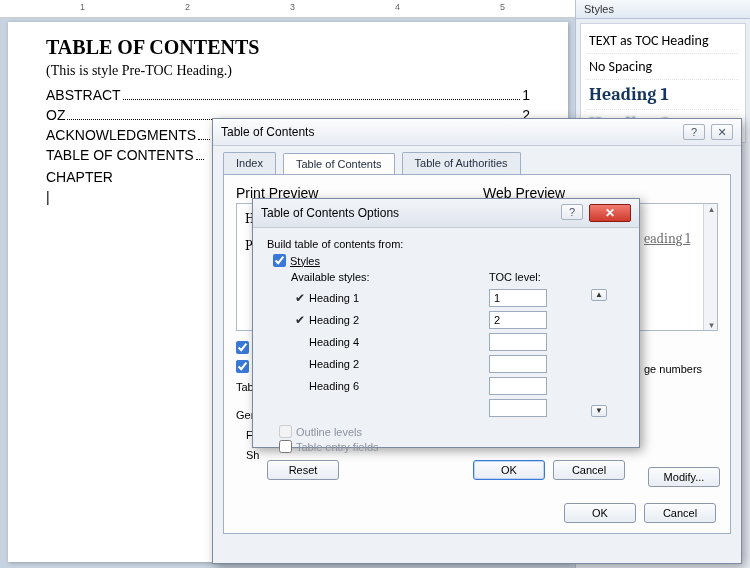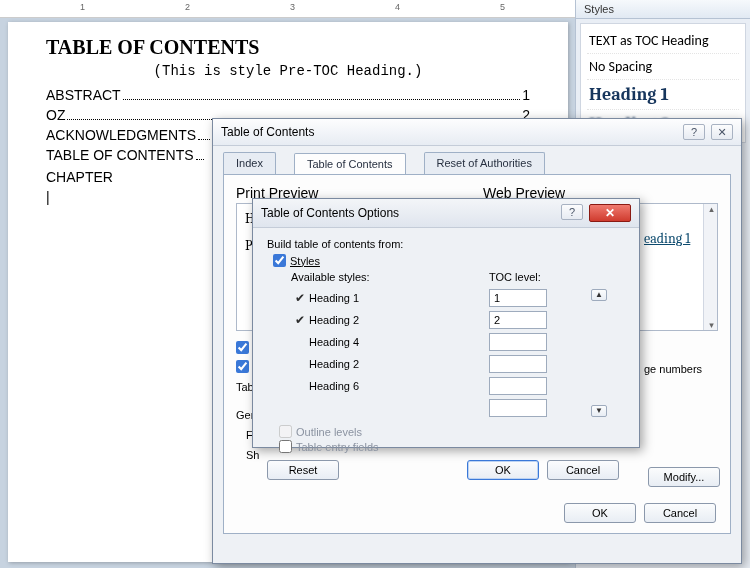--- a/index.html
+++ b/index.html
@@ -31,21 +31,21 @@
     left: 8px; top: 22px;
     width: 560px; height: 540px;
     background: #fff;
     box-shadow: 1px 1px 4px rgba(0,0,0,.25);
     padding: 14px 38px;
     font-family: "Times New Roman", serif;
     font-size: 15px;
     color:#000;
   }
   .page h2 { font-size:20px; margin:0 0 4px 0; font-weight:bold; font-family:"Times New Roman",serif; }
-  .page .subtitle { font-family:Liberation Mono, monospace; font-size:14px; margin-bottom:8px;text-align:center; }
+  .page .subtitle { font-family:Liberation Serif, serif; font-size:14px; margin-bottom:8px; }
   .toc-line { display:flex; align-items:baseline; font-family:Arial,sans-serif; font-size:14px; margin:4px 0; }
   .toc-label { white-space:nowrap; }
   .toc-dots { flex:1; border-bottom:1px dotted #000; margin:0 2px 3px 2px; }
   .toc-page { white-space:nowrap; }
   .chapter-line { font-family:Arial,sans-serif; font-size:14px; margin-top:6px; }
   .cursor-mark { font-family:Arial,sans-serif; font-size:14px; margin-top:4px; }
 
   
   .styles-pane {
     position:absolute; right:0; top:0; width:175px; height:568px;
@@ -82,38 +82,38 @@
   .dlg-title .spacer{flex:1}
   .dlg-sys { display:flex; gap:6px; }
   .sysbtn {
     width:22px;height:16px;border:1px solid #a8b2c2;border-radius:2px;
     background:linear-gradient(#fcfcfd,#e7ebf2);
     display:flex;align-items:center;justify-content:center;
     font-size:11px;color:#4a5568;
   }
   .toc-dialog { left:212px; top:118px; width:530px; height:446px; }
   .tabs {
-    display:flex; gap:18px; padding:6px 10px 0 10px; background:#eef1f5;
+    display:flex; gap:7px; padding:6px 10px 0 10px; background:#eef1f5;
   }
   .tab {
     padding:4px 12px; border:1px solid #9fb0c6; border-bottom:none;
     background:#e7ecf3; color:#273040; border-radius:2px 2px 0 0;
     font-size:11px;
   }
   .tab.active { background:#fdfdfd; font-weight:normal; border-bottom:1px solid #fdfdfd; position:relative; top:1px; }
   .tab-body { margin:0 10px 10px 10px; border:1px solid #9fb0c6; background:#fdfdfd; padding:10px 12px 8px 12px; height:360px; position:relative;}
   .preview-row { display:flex; gap:12px; }
   .preview-col { flex:1; }
   .preview-lbl { font-size:14px; margin-bottom:2px; }
   .underline-lbl .u { text-decoration:underline; }
   .preview-box {
     height:128px; border:1px solid #aeb9ca; background:#fff; padding:6px 8px;
     font-family:Cambria,Georgia,serif; font-size:14px; overflow:hidden;
   }
-  .web-link { color:#0c4a6e; text-decoration:underline; }
+  .web-link { color:#737373; text-decoration:underline; }
   .chk-row { margin-top:6px; display:flex; align-items:center; gap:4px; }
   .chk-row input { margin:0 4px 0 0; accent-color:#3a78d8; }
   .dlg-row-controls { margin-top:8px; display:flex; align-items:center; gap:8px;}
   .dlg-footer {
     position:absolute; right:14px; bottom:10px; display:flex; gap:8px;
   }
   .btn {
     min-width:72px; padding:3px 10px;
     border:1px solid #8b98ab; border-radius:3px;
     background:linear-gradient(#fbfcfd,#e8edf4);
@@ -145,21 +145,21 @@
     width:18px; display:flex; flex-direction:column; gap:2px; margin-left:4px;
   }
   .spinbtn {
     width:16px;height:12px;border:1px solid #9eabbd;border-radius:2px;
     background:linear-gradient(#fbfcfd,#e8edf4);
     font-size:8px; line-height:9px; text-align:center; color:#333;
   }
   .opt-lower { margin:6px 0 8px 6px; }
   .opt-lower .opt-chk label { color:#8b93a1; }
   .opt-btnrow {
-    position:absolute; left:14px; right:20px; bottom:10px;
+    position:absolute; left:14px; right:14px; bottom:10px;
     display:flex; align-items:center;
   }
   .opt-btnrow .spacer{flex:1}
   .btn.primary { border:1px solid #3a78d8; box-shadow:0 0 0 1px #bcd3f3 inset; }
   
   .closebtn {
     width:42px;height:18px;border:1px solid #8a1a13;border-radius:2px;
     background:linear-gradient(#f07a6f,#cf3b2e);
     color:#fff;display:flex;align-items:center;justify-content:center;
     font-weight:bold;font-size:12px;
@@ -229,21 +229,21 @@
     <span class="spacer"></span>
     <div class="dlg-sys">
       <div class="sysbtn">?</div>
       <div class="sysbtn">✕</div>
     </div>
   </div>
 
   <div class="tabs">
     <div class="tab">Index</div>
     <div class="tab active">Table of Contents</div>
-    <div class="tab">Reset of Authorities</div>
+    <div class="tab">Table of Authorities</div>
   </div>
 
   <div class="tab-body">
     <div class="preview-row">
       <div class="preview-col">
         <div class="preview-lbl underline-lbl">
           <span>Print Preview</span>
         </div>
         <div class="preview-box clip" style="width:40px">
           <div>He</div>

